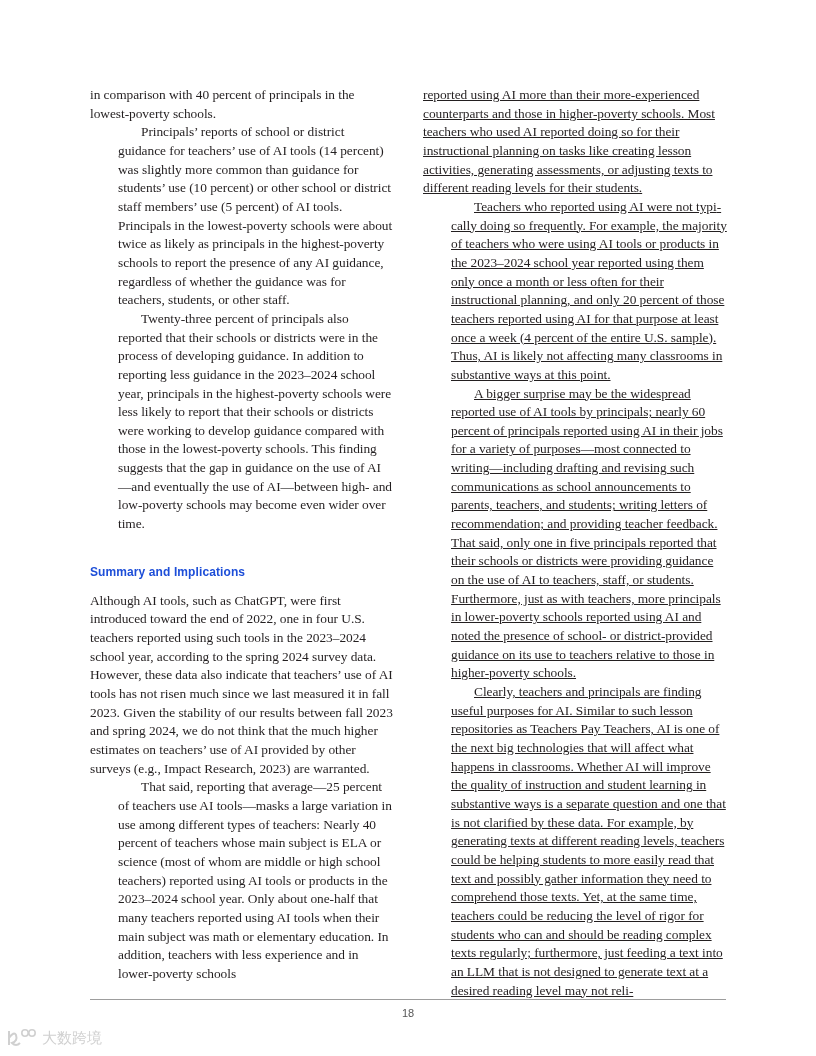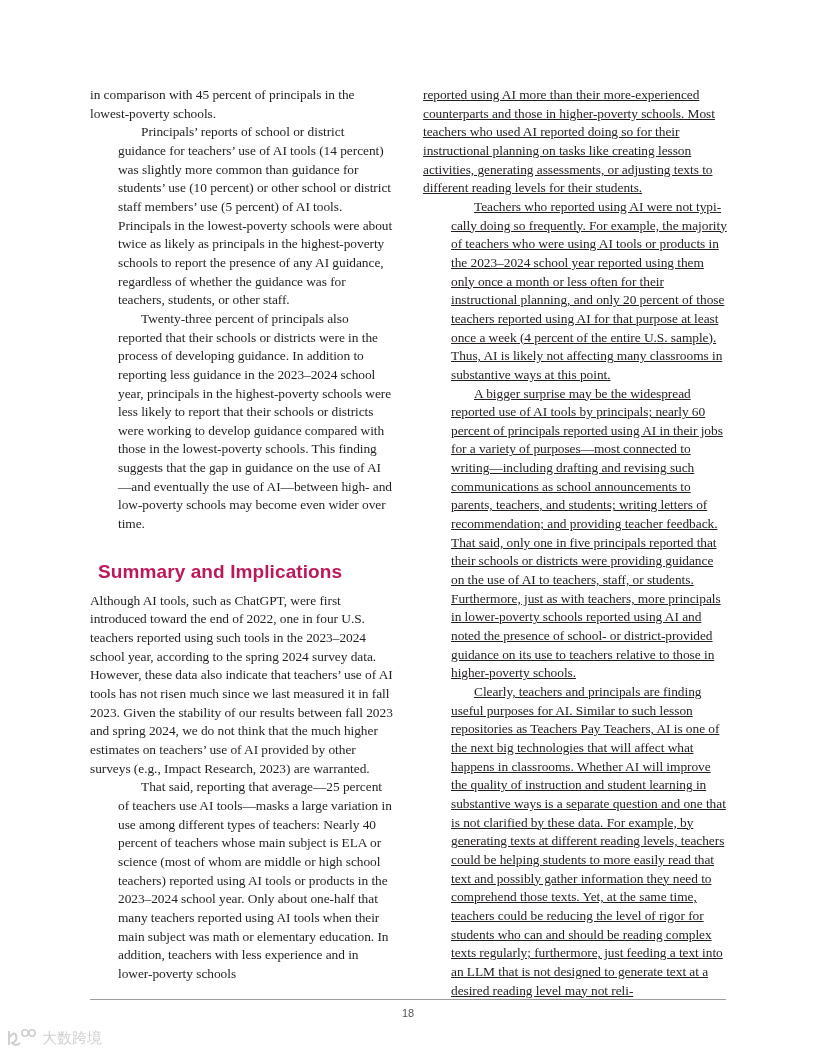--- a/index.html
+++ b/index.html
@@ -27,23 +27,23 @@
     .col-right { left: 423px; width: 306px; text-decoration: underline; }
     .column p {
       margin: 0;
       text-align: left;
       hyphens: manual;
     }
     .column p.indent { text-indent: 23px; margin-left: 28px; }
     .section-heading {
       font-family: "Liberation Sans", "DejaVu Sans", sans-serif;
       font-weight: bold;
-      font-size: 19px;
-      color: #be185d;
-      margin: 26px 0 8px 8px;
+      font-size: 12px;
+      color: #1d4ed8;
+      margin: 26px 0 8px 0;
       line-height: 24px;
       letter-spacing: 0.1px;
     }
     .footer-rule {
       position: absolute;
       left: 90px;
       top: 999px;
       width: 636px;
       height: 0;
       border-top: 1.5px solid #9d9d9d;
@@ -73,21 +73,21 @@
     .watermark-logo {
       width: 32px;
       height: 22px;
       position: relative;
     }
   </style>
 </head>
 <body>
 
 <div class="column col-left">
-  <p>in comparison with 45 percent of principals in the lowest-poverty schools.</p>
+  <p>in comparison with 40 percent of principals in the lowest-poverty schools.</p>
   <p class="indent">Principals’ reports of school or district guidance for teachers’ use of AI tools (14 percent) was slightly more common than guidance for students’ use (10 percent) or other school or district staff members’ use (5 percent) of AI tools. Principals in the lowest-poverty schools were about twice as likely as princi­pals in the highest-poverty schools to report the pres­ence of any AI guidance, regardless of whether the guidance was for teachers, students, or other staff.</p>
   <p class="indent">Twenty-three percent of principals also reported that their schools or districts were in the process of developing guidance. In addition to reporting less guidance in the 2023–2024 school year, principals in the highest-poverty schools were less likely to report that their schools or districts were working to develop guidance compared with those in the lowest-poverty schools. This finding suggests that the gap in guidance on the use of AI—and eventually the use of AI—between high- and low-poverty schools may become even wider over time.</p>
 
   <h2 class="section-heading">Summary and Implications</h2>
 
   <p>Although AI tools, such as ChatGPT, were first introduced toward the end of 2022, one in four U.S. teachers reported using such tools in the 2023–2024 school year, according to the spring 2024 survey data. However, these data also indicate that teachers’ use of AI tools has not risen much since we last measured it in fall 2023. Given the stability of our results between fall 2023 and spring 2024, we do not think that the much higher estimates on teachers’ use of AI provided by other surveys (e.g., Impact Research, 2023) are warranted.</p>
   <p class="indent">That said, reporting that average—25 percent of teachers use AI tools—masks a large variation in use among different types of teachers: Nearly 40 percent of teachers whose main subject is ELA or science (most of whom are middle or high school teachers) reported using AI tools or products in the 2023–2024 school year. Only about one-half that many teachers reported using AI tools when their main subject was math or elementary education. In addition, teachers with less experience and in lower-poverty schools</p>
 </div>
 
 <div class="column col-right">

